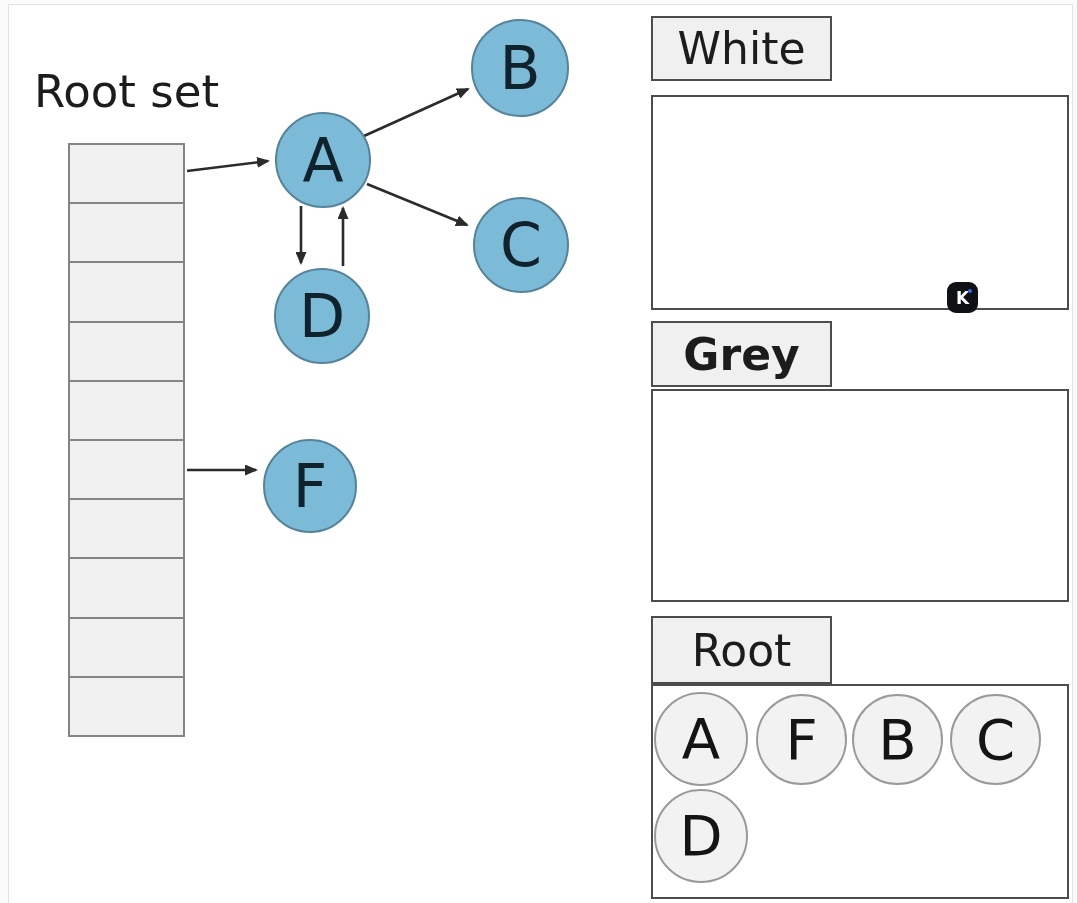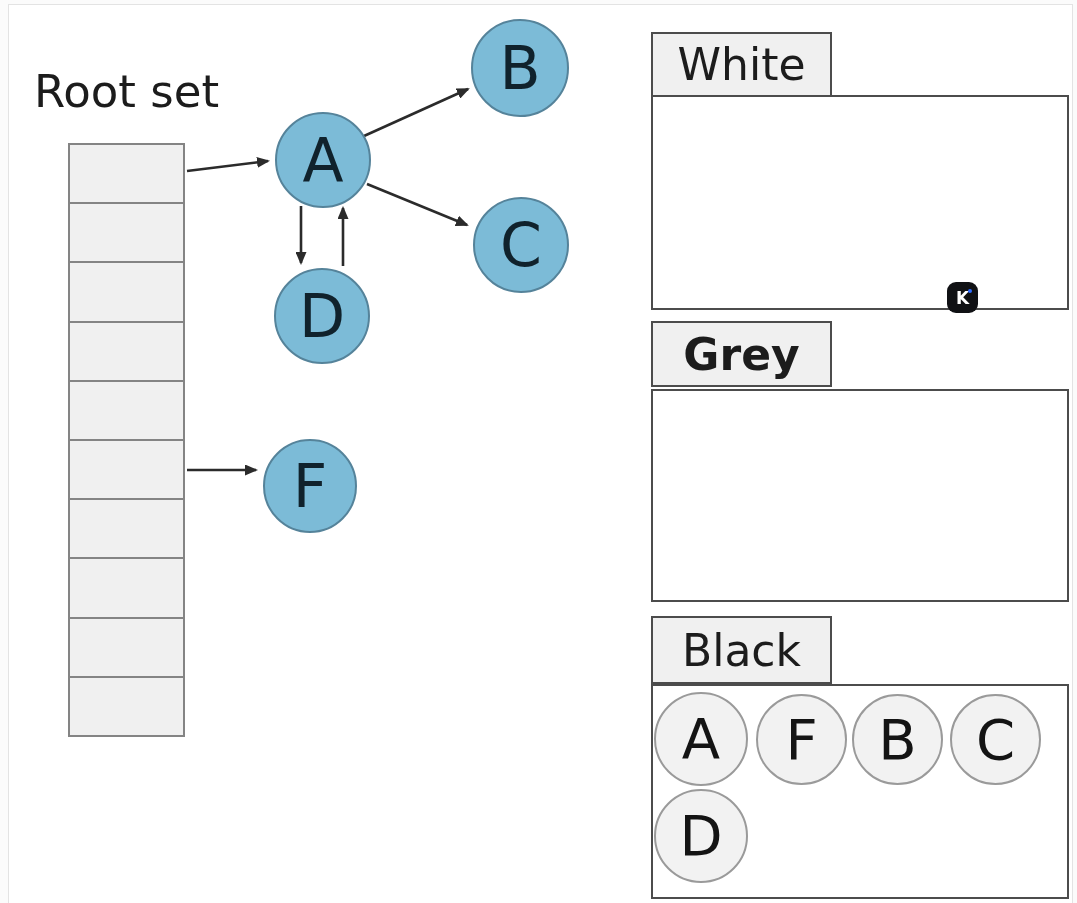--- a/index.html
+++ b/index.html
@@ -47,21 +47,21 @@
   #edges{position:absolute;left:0;top:0;width:1077px;height:903px;pointer-events:none;}
   
   .bin-tab{
     background:#f0f0f0;border:2px solid #4c4c4c;
     display:flex;align-items:center;justify-content:center;
     font-size:44px;color:#1c1c1c;
   }
   .bin-body{
     background:#ffffff;border:2px solid #4c4c4c;
   }
-  #white-tab{left:651px;top:32px;width:177px;height:61px;}
+  #white-tab{left:651px;top:16px;width:177px;height:61px;}
   #white-body{left:651px;top:95px;width:414px;height:211px;}
   #grey-tab{left:651px;top:321px;width:177px;height:62px;font-weight:bold;}
   #grey-body{left:651px;top:389px;width:414px;height:209px;}
   #black-tab{left:651px;top:616px;width:177px;height:64px;}
   #black-body{left:651px;top:684px;width:414px;height:211px;}
   
   .bin-item{
     position:absolute;border-radius:50%;
     background:#f2f2f2;border:2px solid #9a9a9a;
     color:#141414;display:flex;align-items:center;justify-content:center;
@@ -124,21 +124,21 @@
   <div id="node-C" class="abs gnode">C</div>
   <div id="node-D" class="abs gnode">D</div>
   <div id="node-F" class="abs gnode">F</div>
 
   <div id="white-tab" class="abs bin-tab">White</div>
   <div id="white-body" class="abs bin-body"></div>
 
   <div id="grey-tab" class="abs bin-tab">Grey</div>
   <div id="grey-body" class="abs bin-body"></div>
 
-  <div id="black-tab" class="abs bin-tab">Black</div>
+  <div id="black-tab" class="abs bin-tab">Root</div>
   <div id="black-body" class="abs bin-body"></div>
 
   <div id="bin-item-A" class="bin-item">A</div>
   <div id="bin-item-F" class="bin-item">F</div>
   <div id="bin-item-B" class="bin-item">B</div>
   <div id="bin-item-C" class="bin-item">C</div>
   <div id="bin-item-D" class="bin-item">D</div>
 
   <div class="abs watermark">
     <span>K</span>

